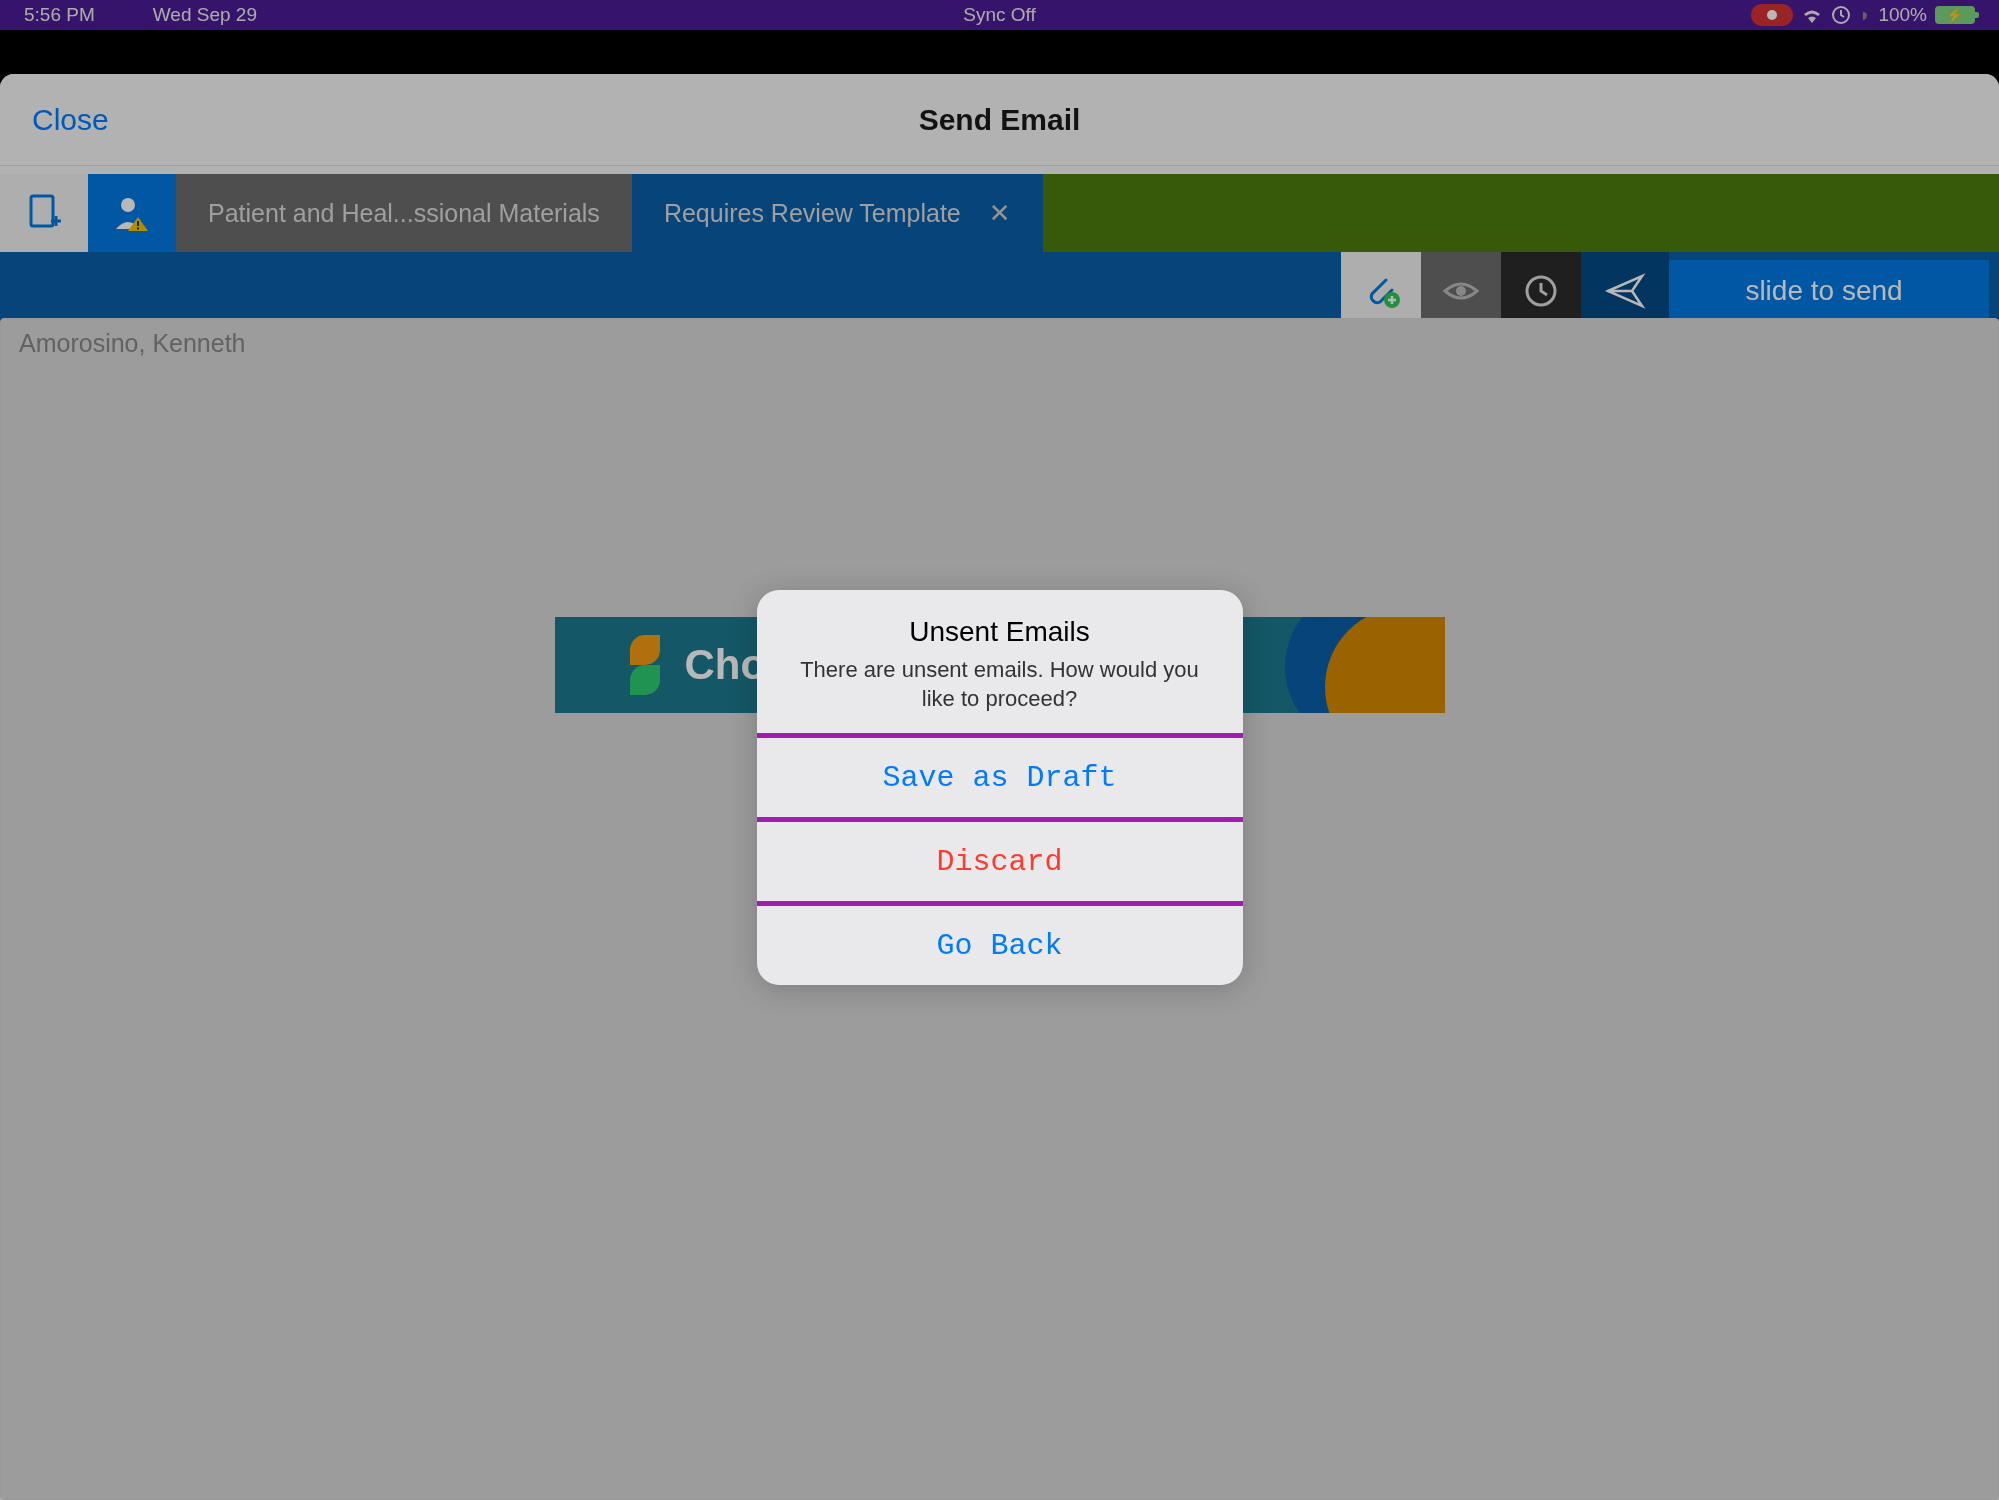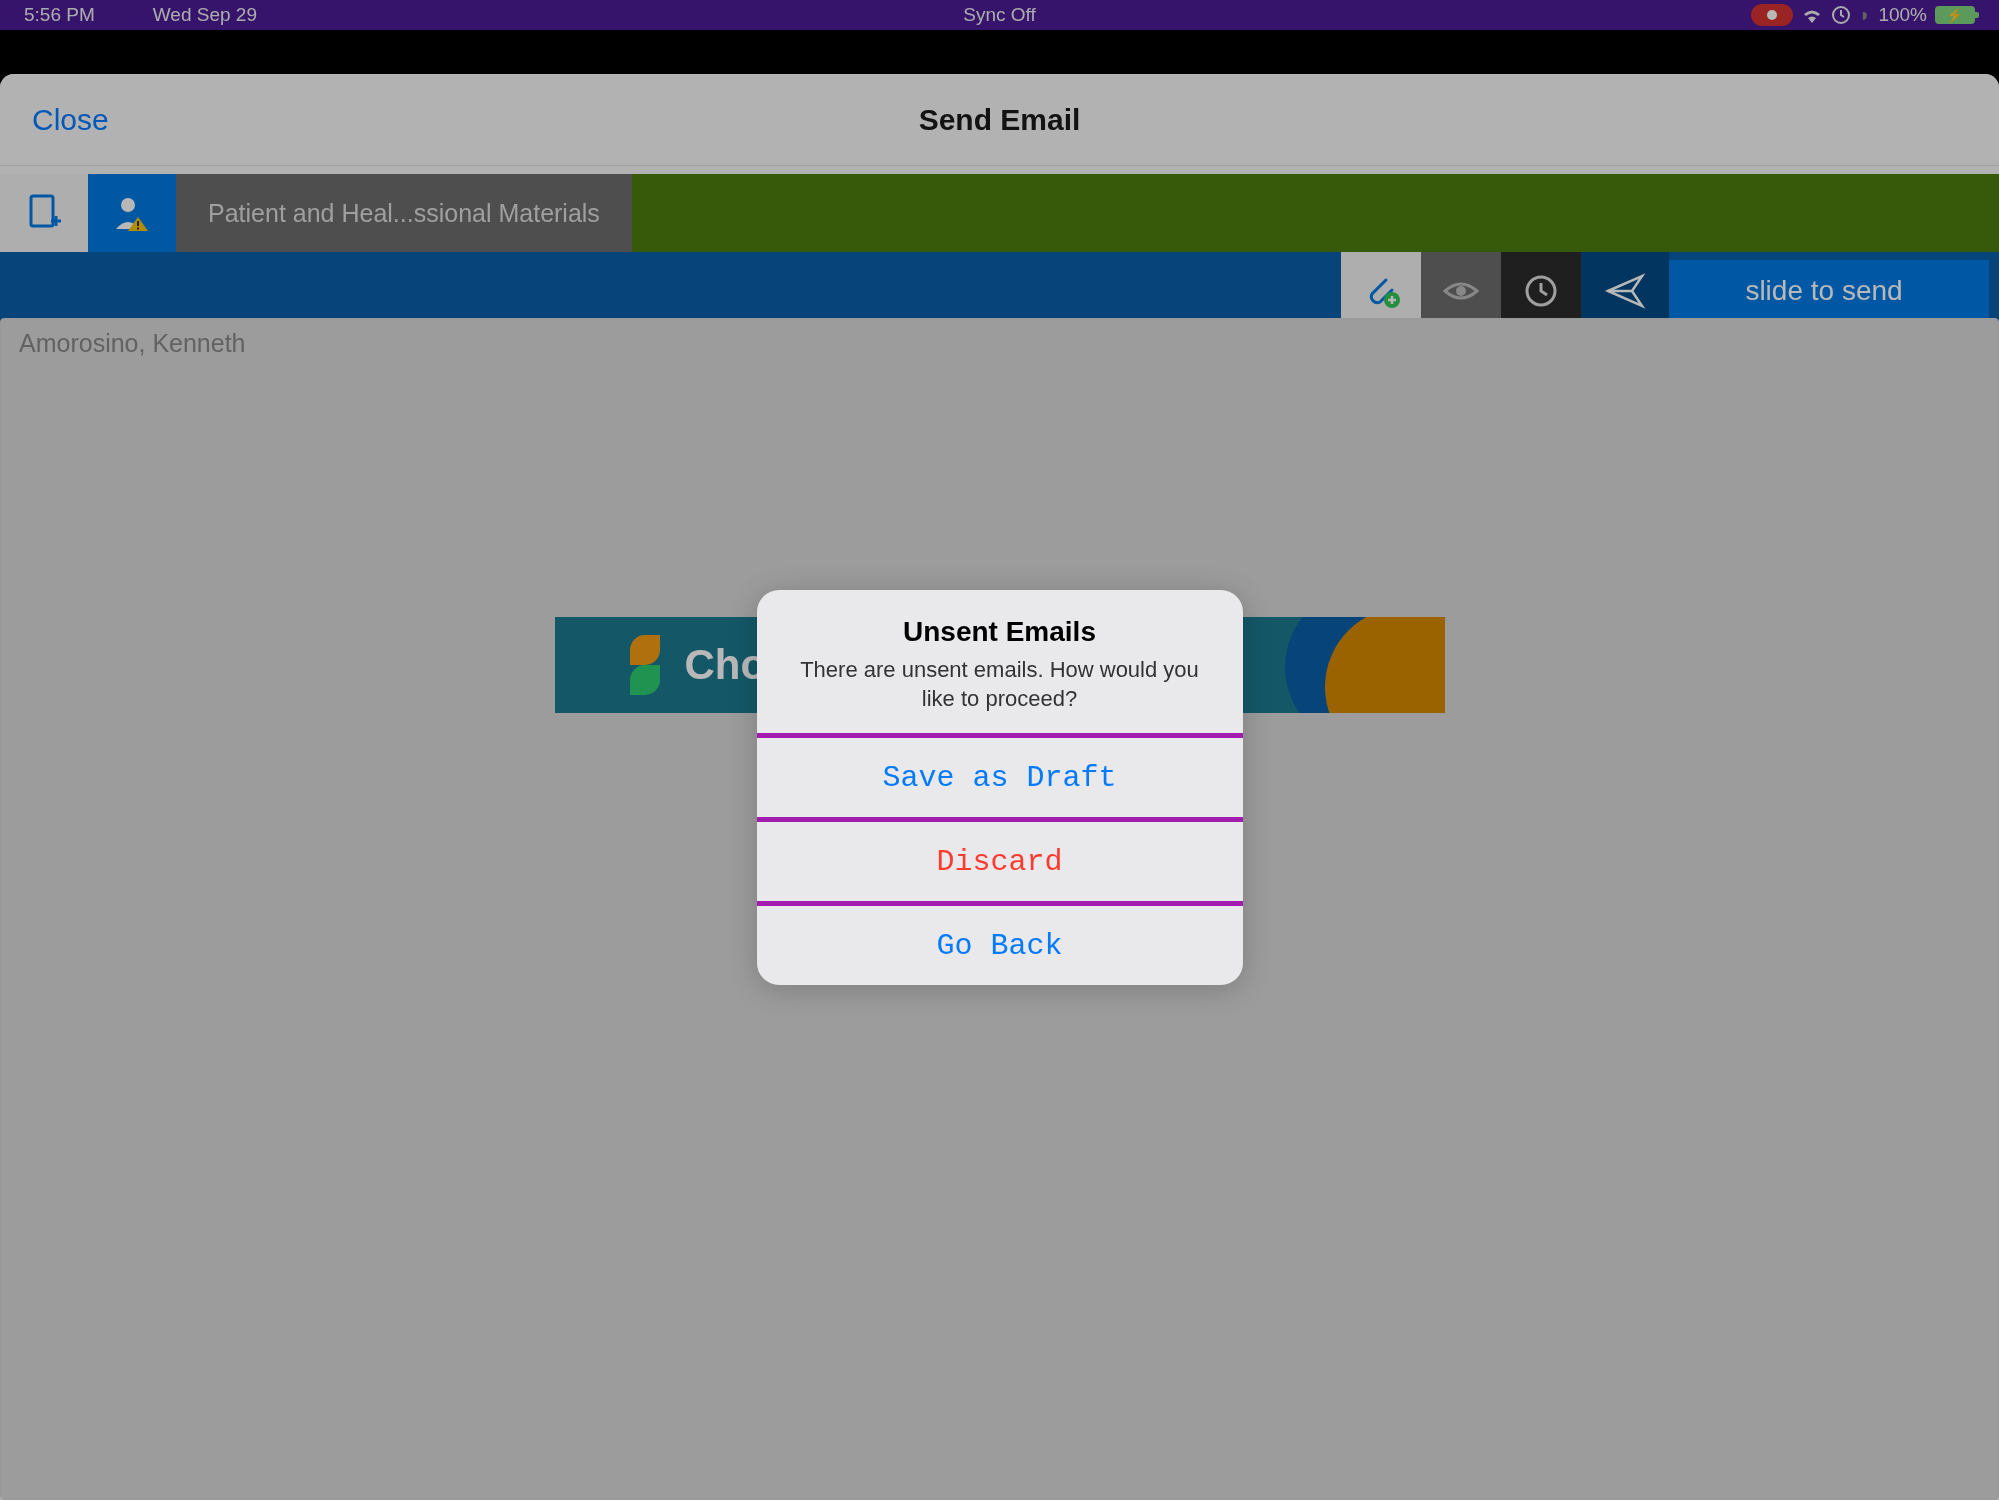--- a/index.html
+++ b/index.html
@@ -75,21 +75,21 @@
   .ed-btn.u { text-decoration:underline; }
   .ed-sep { width:1px; height:28px; background:#cfcfcf; margin:0 8px; }
   .editor-body { height:380px; }
 
   
   .dim { position:absolute; inset:0; background:rgba(0,0,0,0.28); }
 
   
   .alert { position:absolute; left:50%; top:590px; transform:translateX(-50%); width:486px; background:#e9e9ec; border-radius:22px; overflow:hidden; box-shadow:0 4px 30px rgba(0,0,0,0.2); }
   .alert-head { padding:26px 30px 20px 30px; text-align:center; }
-  .alert-head h2 { font-size:28px; font-weight:700; color:#000; margin-bottom:8px; }
+  .alert-head h2 { font-size:28px; font-weight:400; color:#000; margin-bottom:8px; }
   .alert-head p { font-size:22px; color:#333; line-height:1.3; }
   .alert-btn { height:84px; border-top:5px solid #a21caf; display:flex; align-items:center; justify-content:center; font-size:30px; color:#007aff;font-family:Liberation Mono, monospace; }
   .alert-btn.danger { color:#ff3b30; }
 
   svg { display:block; }
 </style>
 </head>
 <body>
 
 <div class="statusbar">
@@ -140,20 +140,24 @@
           <circle cx="16" cy="12" r="7" fill="#fff"></circle>
           <path d="M4 36 Q16 22 28 36 Z" fill="#fff"></path>
           <path d="M26 24 L36 38 H16 Z" fill="#f5c400"></path>
           <rect x="25" y="28" width="2" height="5" fill="#333"></rect>
           <rect x="25" y="34.5" width="2" height="2" fill="#333"></rect>
         </svg>
     </div>
     <div class="tab grey">
       <span>Patient and Heal...ssional Materials</span>
     </div>
+    <div class="tab blue">
+      <span>Requires Review Template</span>
+      <span class="x">✕</span>
+    </div>
   </div>
 
   <div class="toolbar">
     <div class="tool attach">
       <svg width="38" height="38" viewBox="0 0 38 38">
           <path d="M24 8 L10 22 a6 6 0 0 0 8 8 L30 18" fill="none" stroke="#0079e4" stroke-width="3" stroke-linecap="round"></path>
           <circle cx="30" cy="28" r="8" fill="#34c759"></circle>
           <path d="M26 28 h8 M30 24 v8" stroke="#fff" stroke-width="2.5"></path>
         </svg>
     </div>

